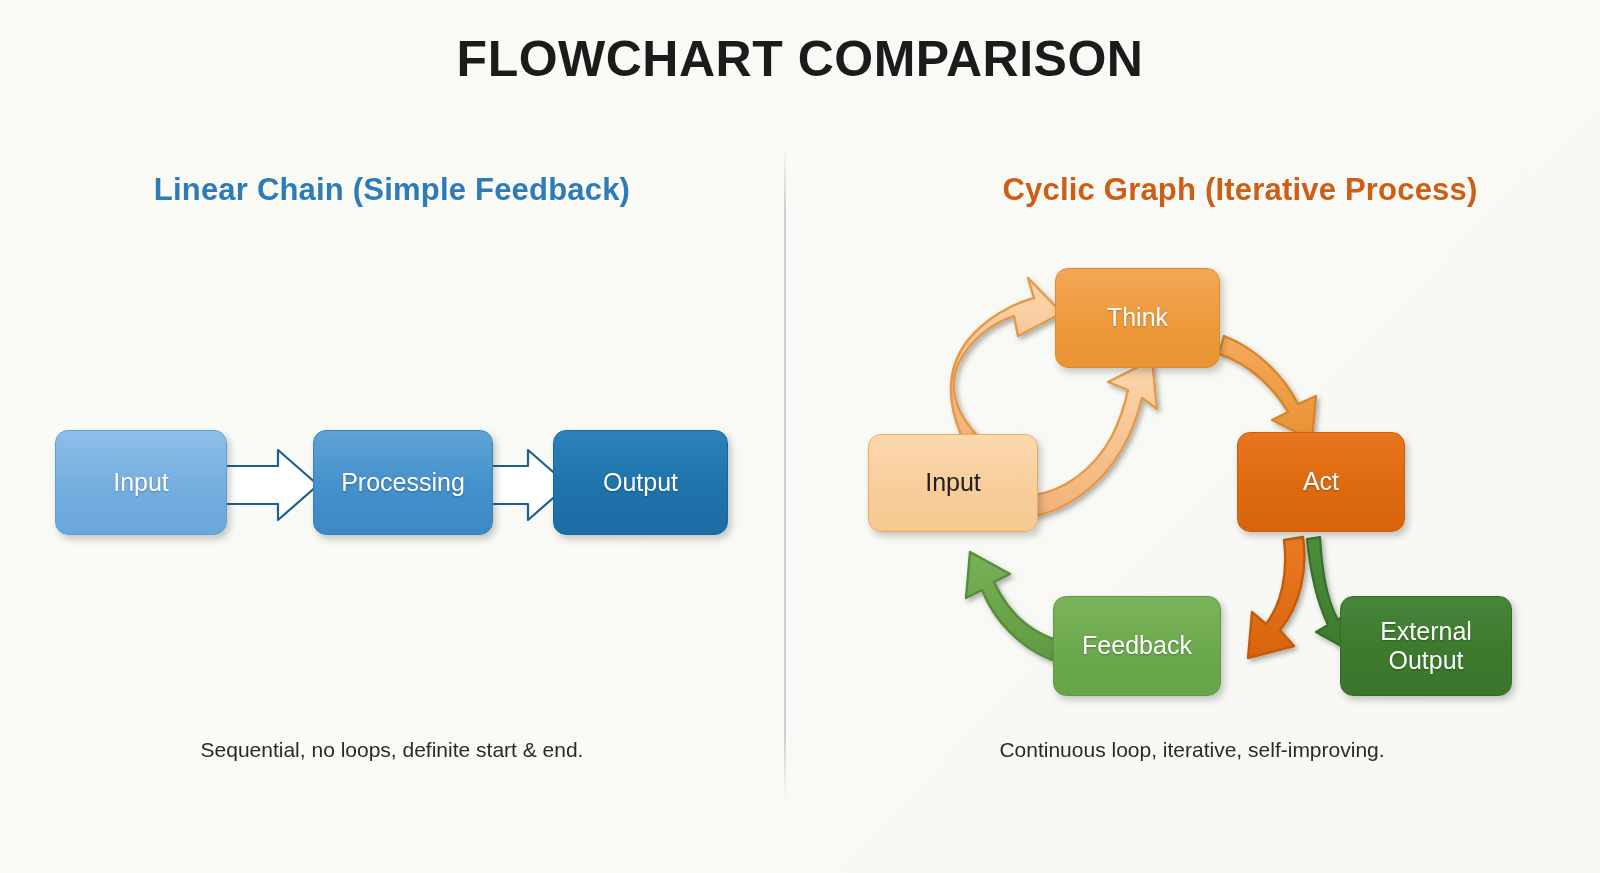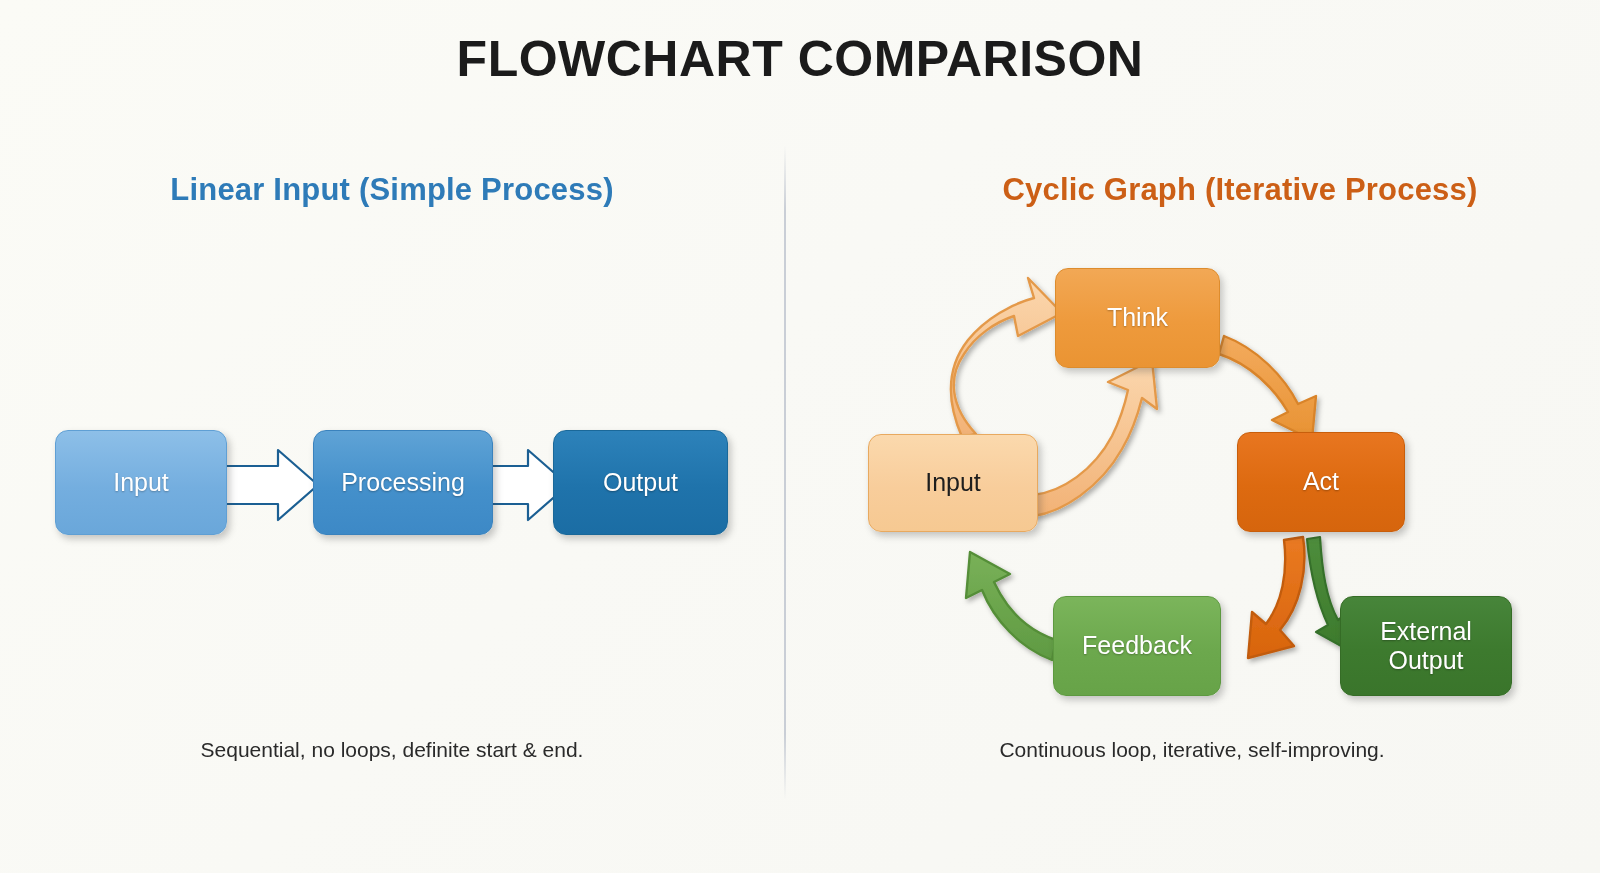--- a/index.html
+++ b/index.html
@@ -148,21 +148,21 @@
 </head>
 <body>
 
 <div id="root">
 
   <div class="page-title">FLOWCHART COMPARISON</div>
 
   <div class="divider"></div>
 
   <div class="panel panel-left">
-    <div class="panel-subtitle">Linear Input (Simple Process)</div>
+    <div class="panel-subtitle">Linear Chain (Simple Feedback)</div>
 
     <svg class="arrow-layer" viewBox="0 0 1600 873">
       <g>
         <path d="M 212 466 L 278 466 L 278 450 L 318 485 L 278 520 L 278 504 L 212 504 Z" fill="#ffffff" stroke="#1b5f93" stroke-width="2.2" stroke-linejoin="round"></path>
       </g>
       <g>
         <path d="M 462 466 L 528 466 L 528 450 L 568 485 L 528 520 L 528 504 L 462 504 Z" fill="#ffffff" stroke="#1b5f93" stroke-width="2.2" stroke-linejoin="round"></path>
       </g>
     </svg>
 

